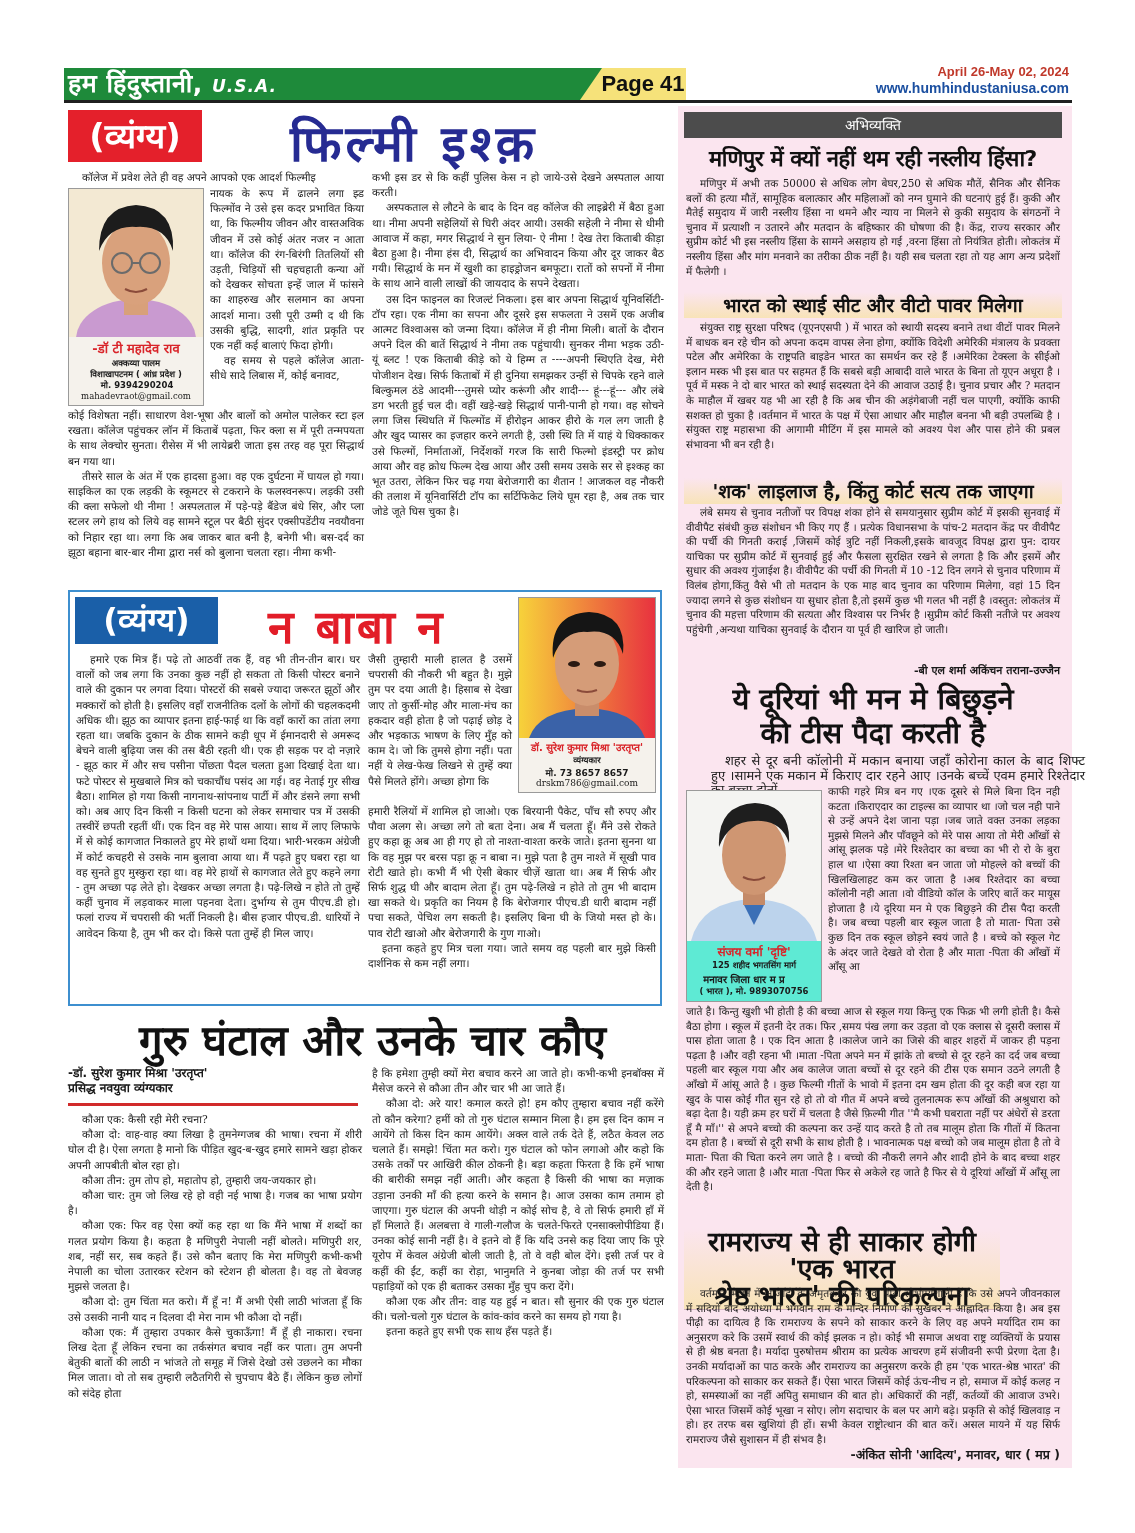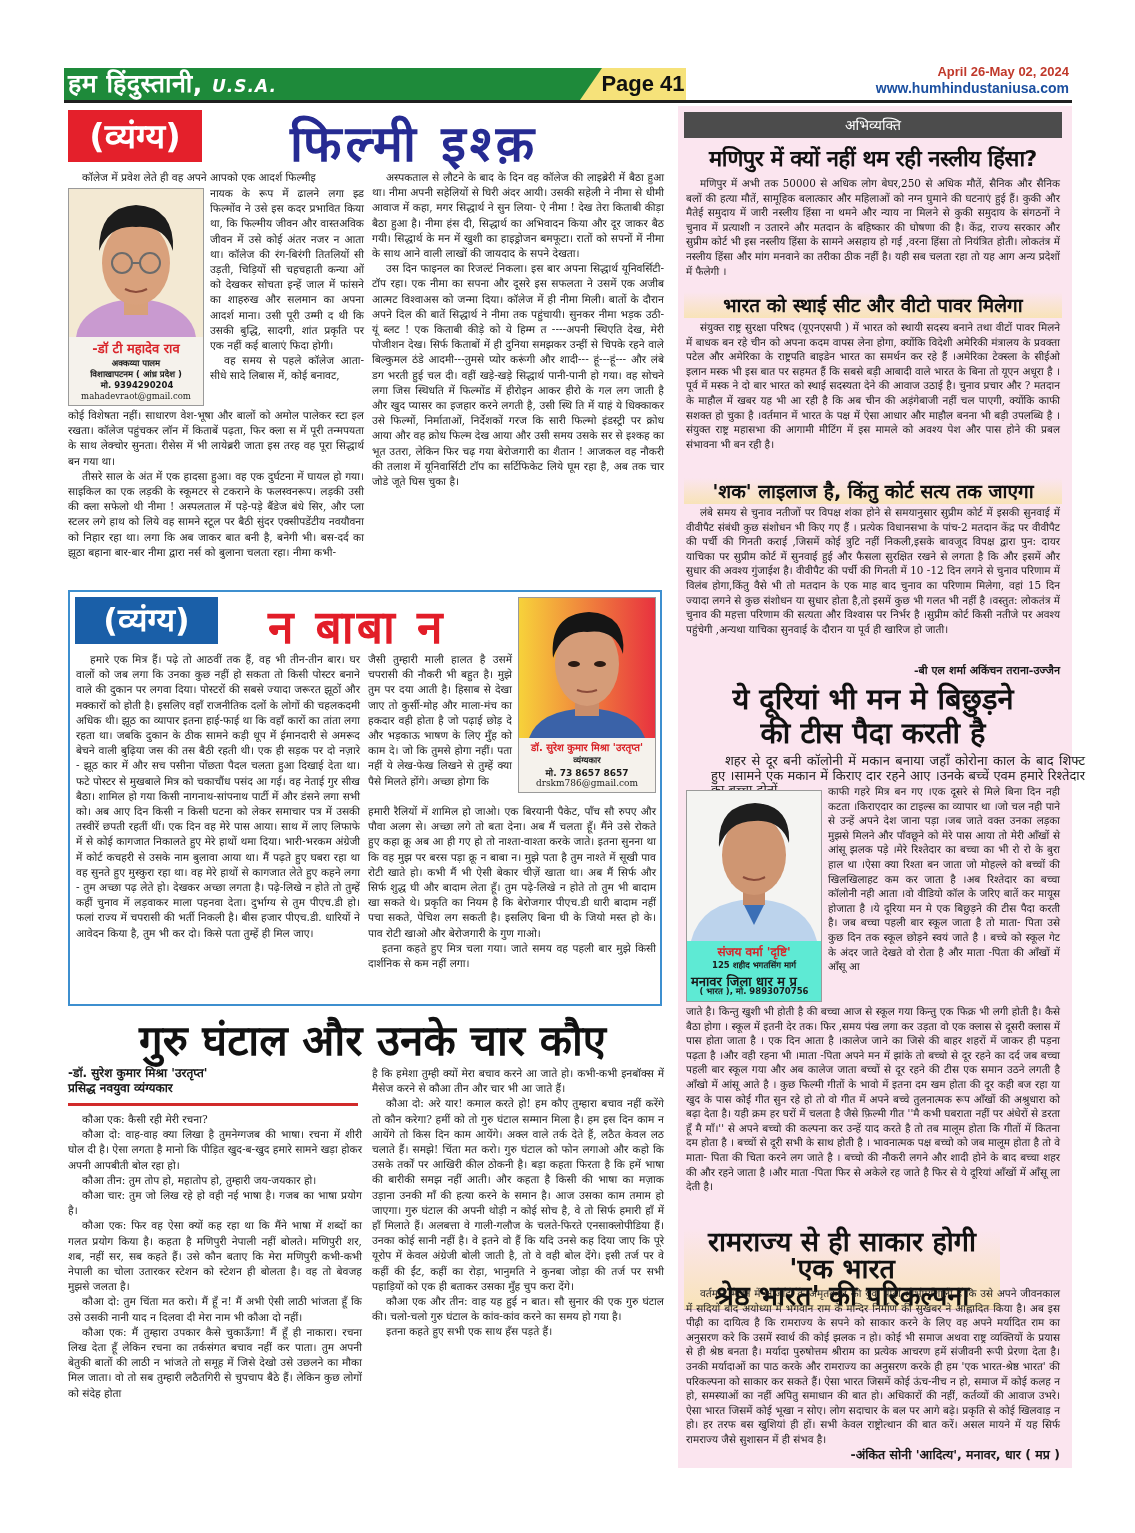--- a/index.html
+++ b/index.html
@@ -85,20 +85,21 @@
 <div class="abs txt" style="left:210px; top:186px; width:154px;">
   <p class="nind">नायक के रूप में ढालने लगा झ्ड फिल्मोंव ने उसे इस कदर प्रभावित किया था, कि फिल्मीय जीवन और वास्तअविक जीवन में उसे कोई अंतर नजर न आता था। कॉलेज की रंग-बिरंगी तितलियों सी उड़ती, चिड़ियों सी चहचहाती कन्या ओं को देखकर सोचता इन्हें जाल में फांसने का शाहरुख और सलमान का अपना आदर्श माना। उसी पूरी उम्मी द थी कि उसकी बुद्धि, सादगी, शांत प्रकृति पर एक नहीं कई बालाएं फिदा होगी।</p>
   <p>वह समय से पहले कॉलेज आता- सीधे सादे लिबास में, कोई बनावट,</p>
 </div>
 <div class="abs txt" style="left:68px; top:408px; width:296px;">
   <p class="nind">कोई विशेषता नहीं। साधारण वेश-भूषा और बालों को अमोल पालेकर स्टा इल रखता। कॉलेज पहुंचकर लॉन में किताबें पढ़ता, फिर क्ला स में पूरी तन्मपयता के साथ लेक्चोर सुनता। रीसेस में भी लायेब्ररी जाता इस तरह वह पूरा सिद्धार्थ बन गया था।</p>
   <p>तीसरे साल के अंत में एक हादसा हुआ। वह एक दुर्घटना में घायल हो गया। साइकिल का एक लड़की के स्कूमटर से टकराने के फलस्वनरूप। लड़की उसी की क्ला सफेलो थी नीमा ! अस्पलताल में पड़े-पड़े बैंडेज बंधे सिर, और प्ला स्टलर लगे हाथ को लिये वह सामने स्टूल पर बैठी सुंदर एक्सीपडेंटीय नवयौवना को निहार रहा था। लगा कि अब जाकर बात बनी है, बनेगी भी। बस-दर्द का झूठा बहाना बार-बार नीमा द्वारा नर्स को बुलाना चलता रहा। नीमा कभी-</p>
 </div>
 
 <div class="abs txt" style="left:372px; top:170px; width:292px;">
+  <p class="nind">कभी इस डर से कि कहीं पुलिस केस न हो जाये-उसे देखने अस्पताल आया करती।</p>
   <p>अस्पकताल से लौटने के बाद के दिन वह कॉलेज की लाइब्रेरी में बैठा हुआ था। नीमा अपनी सहेलियों से घिरी अंदर आयी। उसकी सहेली ने नीमा से धीमी आवाज में कहा, मगर सिद्धार्थ ने सुन लिया- ऐ नीमा ! देख तेरा किताबी कीड़ा बैठा हुआ है। नीमा हंस दी, सिद्धार्थ का अभिवादन किया और दूर जाकर बैठ गयी। सिद्धार्थ के मन में खुशी का हाइड्रोजन बमफूटा। रातों को सपनों में नीमा के साथ आने वाली लाखों की जायदाद के सपने देखता।</p>
   <p>उस दिन फाइनल का रिजल्टं निकला। इस बार अपना सिद्धार्थ यूनिवर्सिटी-टॉप रहा। एक नीमा का सपना और दूसरे इस सफलता ने उसमें एक अजीब आत्मट विश्वाअस को जन्मा दिया। कॉलेज में ही नीमा मिली। बातों के दौरान अपने दिल की बातें सिद्धार्थ ने नीमा तक पहुंचायी। सुनकर नीमा भड़क उठी- यूं ब्लट ! एक किताबी कीड़े को ये हिम्म त ----अपनी स्थिएति देख, मेरी पोजीशन देख। सिर्फ किताबों में ही दुनिया समझकर उन्हीं से चिपके रहने वाले बिल्कुमल ठंडे आदमी---तुमसे प्योर करूंगी और शादी--- हूं---हूं--- और लंबे डग भरती हुई चल दी। वहीं खड़े-खड़े सिद्धार्थ पानी-पानी हो गया। वह सोचने लगा जिस स्थिधति में फिल्मोंड में हीरोइन आकर हीरो के गल लग जाती है और खुद प्यासर का इजहार करने लगती है, उसी स्थि ति में याहं ये धिक्काकर उसे फिल्मों, निर्माताओं, निर्देशकों गरज कि सारी फिल्मो इंडस्ट्री पर क्रोध आया और वह क्रोध फिल्म देख आया और उसी समय उसके सर से इश्कह का भूत उतरा, लेकिन फिर चढ़ गया बेरोजगारी का शैतान ! आजकल वह नौकरी की तलाश में यूनिवार्सिटी टॉप का सर्टिफिकेट लिये घूम रहा है, अब तक चार जोडे जूते घिस चुका है।</p>
 </div>
 
 <div class="abs box-blue"></div>
 <div class="abs vyang-blue">(व्यंग्य)</div>
 <div class="abs head-baba">न बाबा न</div>
 
 <div class="abs photo" style="left:518px; top:597px; width:138px; height:196px;">
   <svg class="portrait" width="136" height="140" viewBox="0 0 136 140" style="top:0;">
@@ -189,21 +190,21 @@
     <rect width="134" height="150" fill="#f4f4f2"></rect>
     <path d="M4 150 Q14 110 67 108 Q120 110 130 150Z" fill="#bcd3ec"></path>
     <path d="M56 112 L67 134 L78 112Z" fill="#3b6fb6"></path>
     <rect x="56" y="92" width="22" height="22" fill="#c48a68"></rect>
     <ellipse cx="67" cy="64" rx="32" ry="40" fill="#cf9672"></ellipse>
     <path d="M32 56 Q30 14 68 12 Q104 14 102 52 Q94 28 67 30 Q42 30 32 56Z" fill="#1e1e1e"></path>
     <path d="M56 86 Q67 92 78 86" stroke="#8a4b3a" stroke-width="2" fill="none"></path>
   </svg>
   <div class="abs cap-name" style="left:0; top:152px; width:134px; font-size:12px;">संजय वर्मा 'दृष्टि'</div>
   <div class="abs cap-line" style="left:0; top:168px; width:134px; font-size:8.5px;">125 शहीद भगतसिंग मार्ग</div>
-  <div class="abs cap-line" style="left:0; top:181px; width:114px; font-size:13px;">मनावर जिला धार म प्र</div>
+  <div class="abs cap-line" style="left:0; top:181px; width:114px; font-size:10px;">मनावर जिला धार म प्र</div>
   <div class="abs cap-line" style="left:0; top:194px; width:134px; font-size:8.5px;">( भारत ), मो. 9893070756</div>
 </div>
 <div class="abs txt" style="left:828px; top:784px; width:232px; font-size:10.4px; line-height:14.6px;">
   <p class="nind">काफी गहरे मित्र बन गए ।एक दूसरे से मिले बिना दिन नही कटता ।किराएदार का टाइल्स का व्यापार था ।जो चल नही पाने से उन्हें अपने देश जाना पड़ा ।जब जाते वक्त उनका लड़का मुझसे मिलने और पाँवछूने को मेरे पास आया तो मेरी आँखों से आंसू झलक पड़े ।मेरे रिश्तेदार का बच्चा का भी रो रो के बुरा हाल था ।ऐसा क्या रिश्ता बन जाता जो मोहल्ले को बच्चों की खिलखिलाहट कम कर जाता है ।अब रिश्तेदार का बच्चा कॉलोनी नही आता ।वो वीडियो कॉल के जरिए बातें कर मायूस होजाता है ।ये दूरिया मन मे एक बिछुड़ने की टीस पैदा करती है। जब बच्चा पहली बार स्कूल जाता है तो माता- पिता उसे कुछ दिन तक स्कूल छोड़ने स्वयं जाते है । बच्चे को स्कूल गेट के अंदर जाते देखते वो रोता है और माता -पिता की आँखों में आँसू आ</p>
 </div>
 <div class="abs txt" style="left:686px; top:1004px; width:374px; font-size:10.4px; line-height:14.6px;">
   <p class="nind">जाते है। किन्तु खुशी भी होती है की बच्चा आज से स्कूल गया किन्तु एक फिक्र भी लगी होती है। कैसे बैठा होगा । स्कूल में इतनी देर तक। फिर ,समय पंख लगा कर उड़ता वो एक क्लास से दूसरी क्लास में पास होता जाता है । एक दिन आता है ।कालेज जाने का जिसे की बाहर शहरों में जाकर ही पड़ना पढ़ता है ।और वही रहना भी ।माता -पिता अपने मन में झांके तो बच्चो से दूर रहने का दर्द जब बच्चा पहली बार स्कूल गया और अब कालेज जाता बच्चों से दूर रहने की टीस एक समान उठने लगती है आँखो में आंसू आते है । कुछ फिल्मी गीतों के भावो में इतना दम खम होता की दूर कही बज रहा या खुद के पास कोई गीत सुन रहे हो तो वो गीत में अपने बच्चे तुलनात्मक रूप आँखों की अश्रुधारा को बढ़ा देता है। यही क्रम हर घरों में चलता है जैसे फ़िल्मी गीत ''मै कभी घबराता नहीं पर अंधेरों से डरता हूँ मै माँ।'' से अपने बच्चो की कल्पना कर उन्हें याद करते है तो तब मालूम होता कि गीतों में कितना दम होता है । बच्चों से दूरी सभी के साथ होती है । भावनात्मक पक्ष बच्चो को जब मालूम होता है तो वे माता- पिता की चिता करने लग जाते है । बच्चो की नौकरी लगने और शादी होने के बाद बच्चा शहर की और रहने जाता है ।और माता -पिता फिर से अकेले रह जाते है फिर से ये दूरियां आँखों में आँसू ला देती है।</p>
 </div>
 
 <div class="abs r-head r-band" style="left:684px; top:1228px; width:316px; font-size:27px; line-height:27px; border-bottom:1px solid #d8b7c4;">

